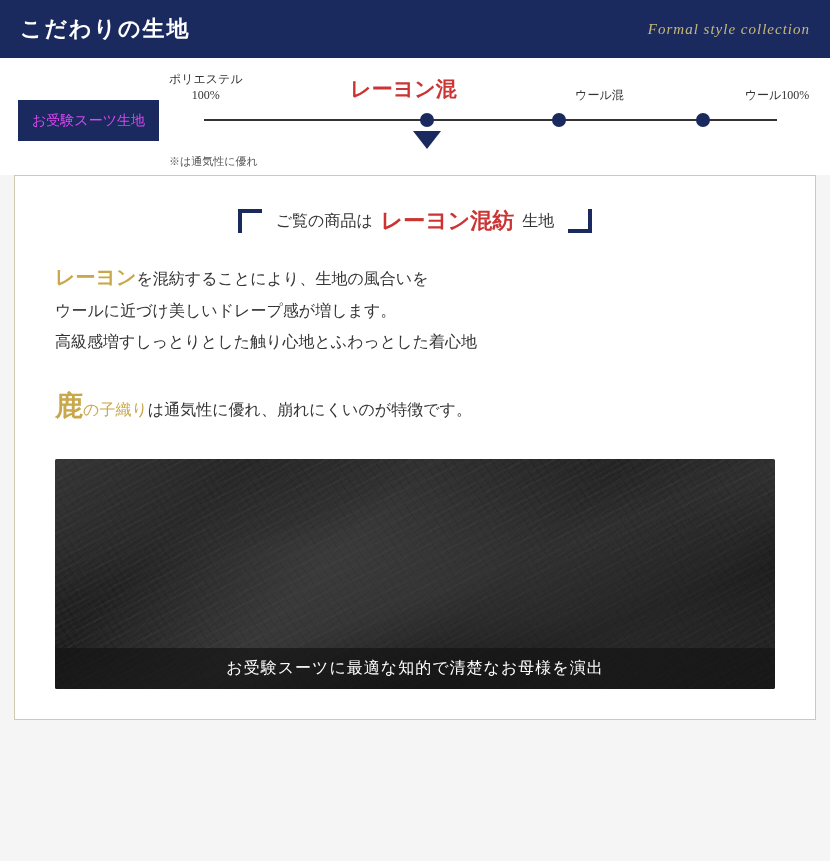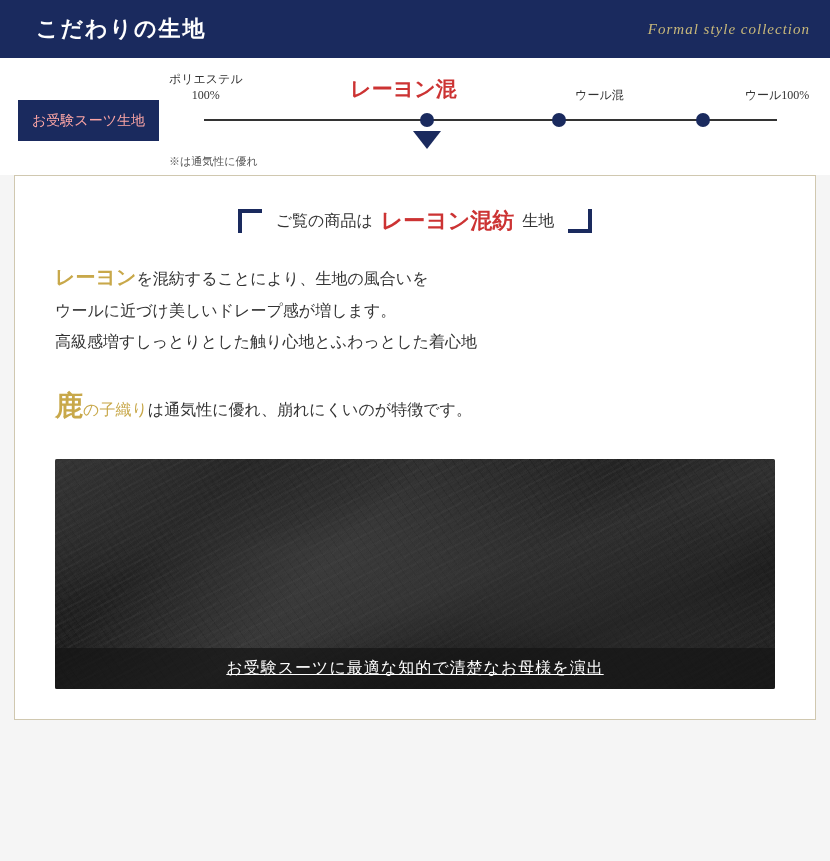--- a/index.html
+++ b/index.html
@@ -23,33 +23,32 @@
       display: flex;
       align-items: center;
       justify-content: space-between;
     }
 
     .header-title {
       color: #fff;
       font-size: 22px;
       font-weight: bold;
       letter-spacing: 2px;
-      margin-left: 16px;
     }
 
     .header-subtitle {
       color: #c8b87a;
       font-size: 15px;
       font-style: italic;
       letter-spacing: 1px;
     }
 
     .scale-label-box {
       background: #1a2a5e;
-      color: #fca5a5;
+      color: #d946ef;
       font-size: 14px;
       padding: 10px 14px;
       text-align: center;
       min-width: 90px;
       line-height: 1.5;
       align-self: center;
       margin-right: 10px;
     }
 
     
@@ -134,21 +133,20 @@
       bottom: 0;
       left: 0;
       right: 0;
       background: rgba(20, 20, 20, 0.7);
       color: #fff;
       text-align: center;
       padding: 10px;
       font-size: 16px;
       letter-spacing: 1px;
       z-index: 10;
-      text-decoration: underline;
     }
 
     
     .scale-outer {
       display: flex;
       align-items: stretch;
       background: #fff;
       padding: 14px 18px 6px 18px;
       border-bottom: none;
     }

